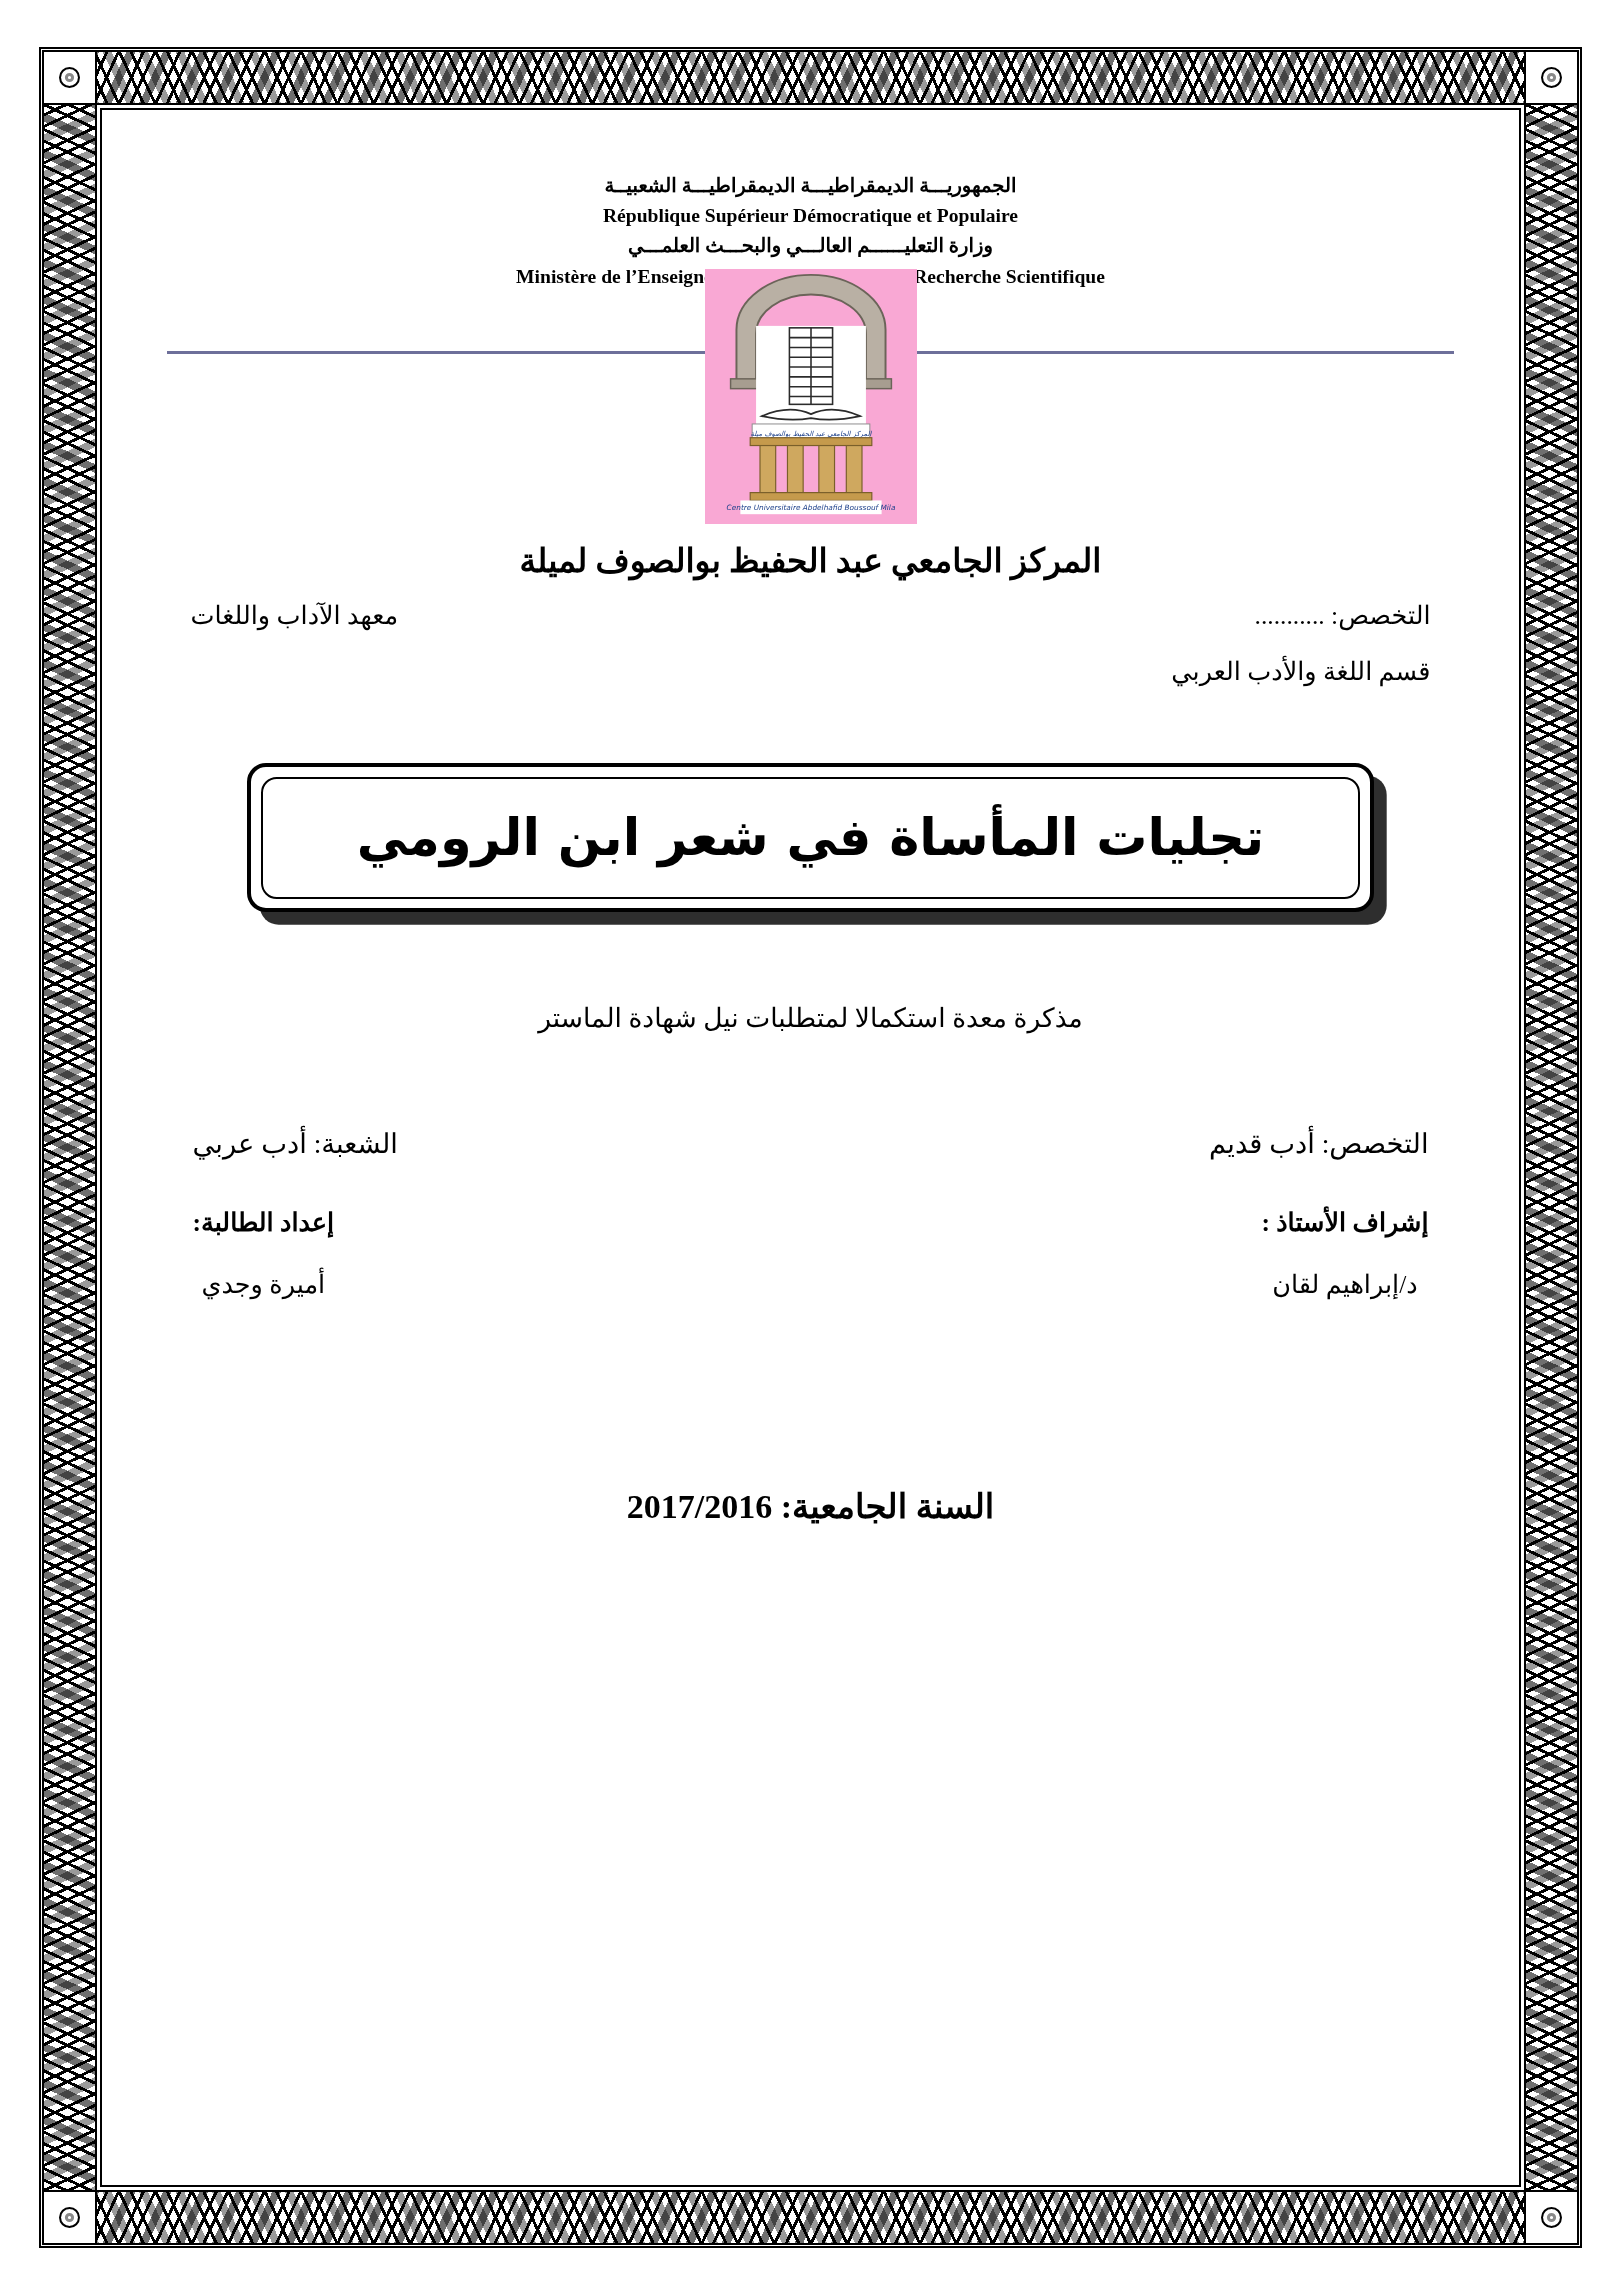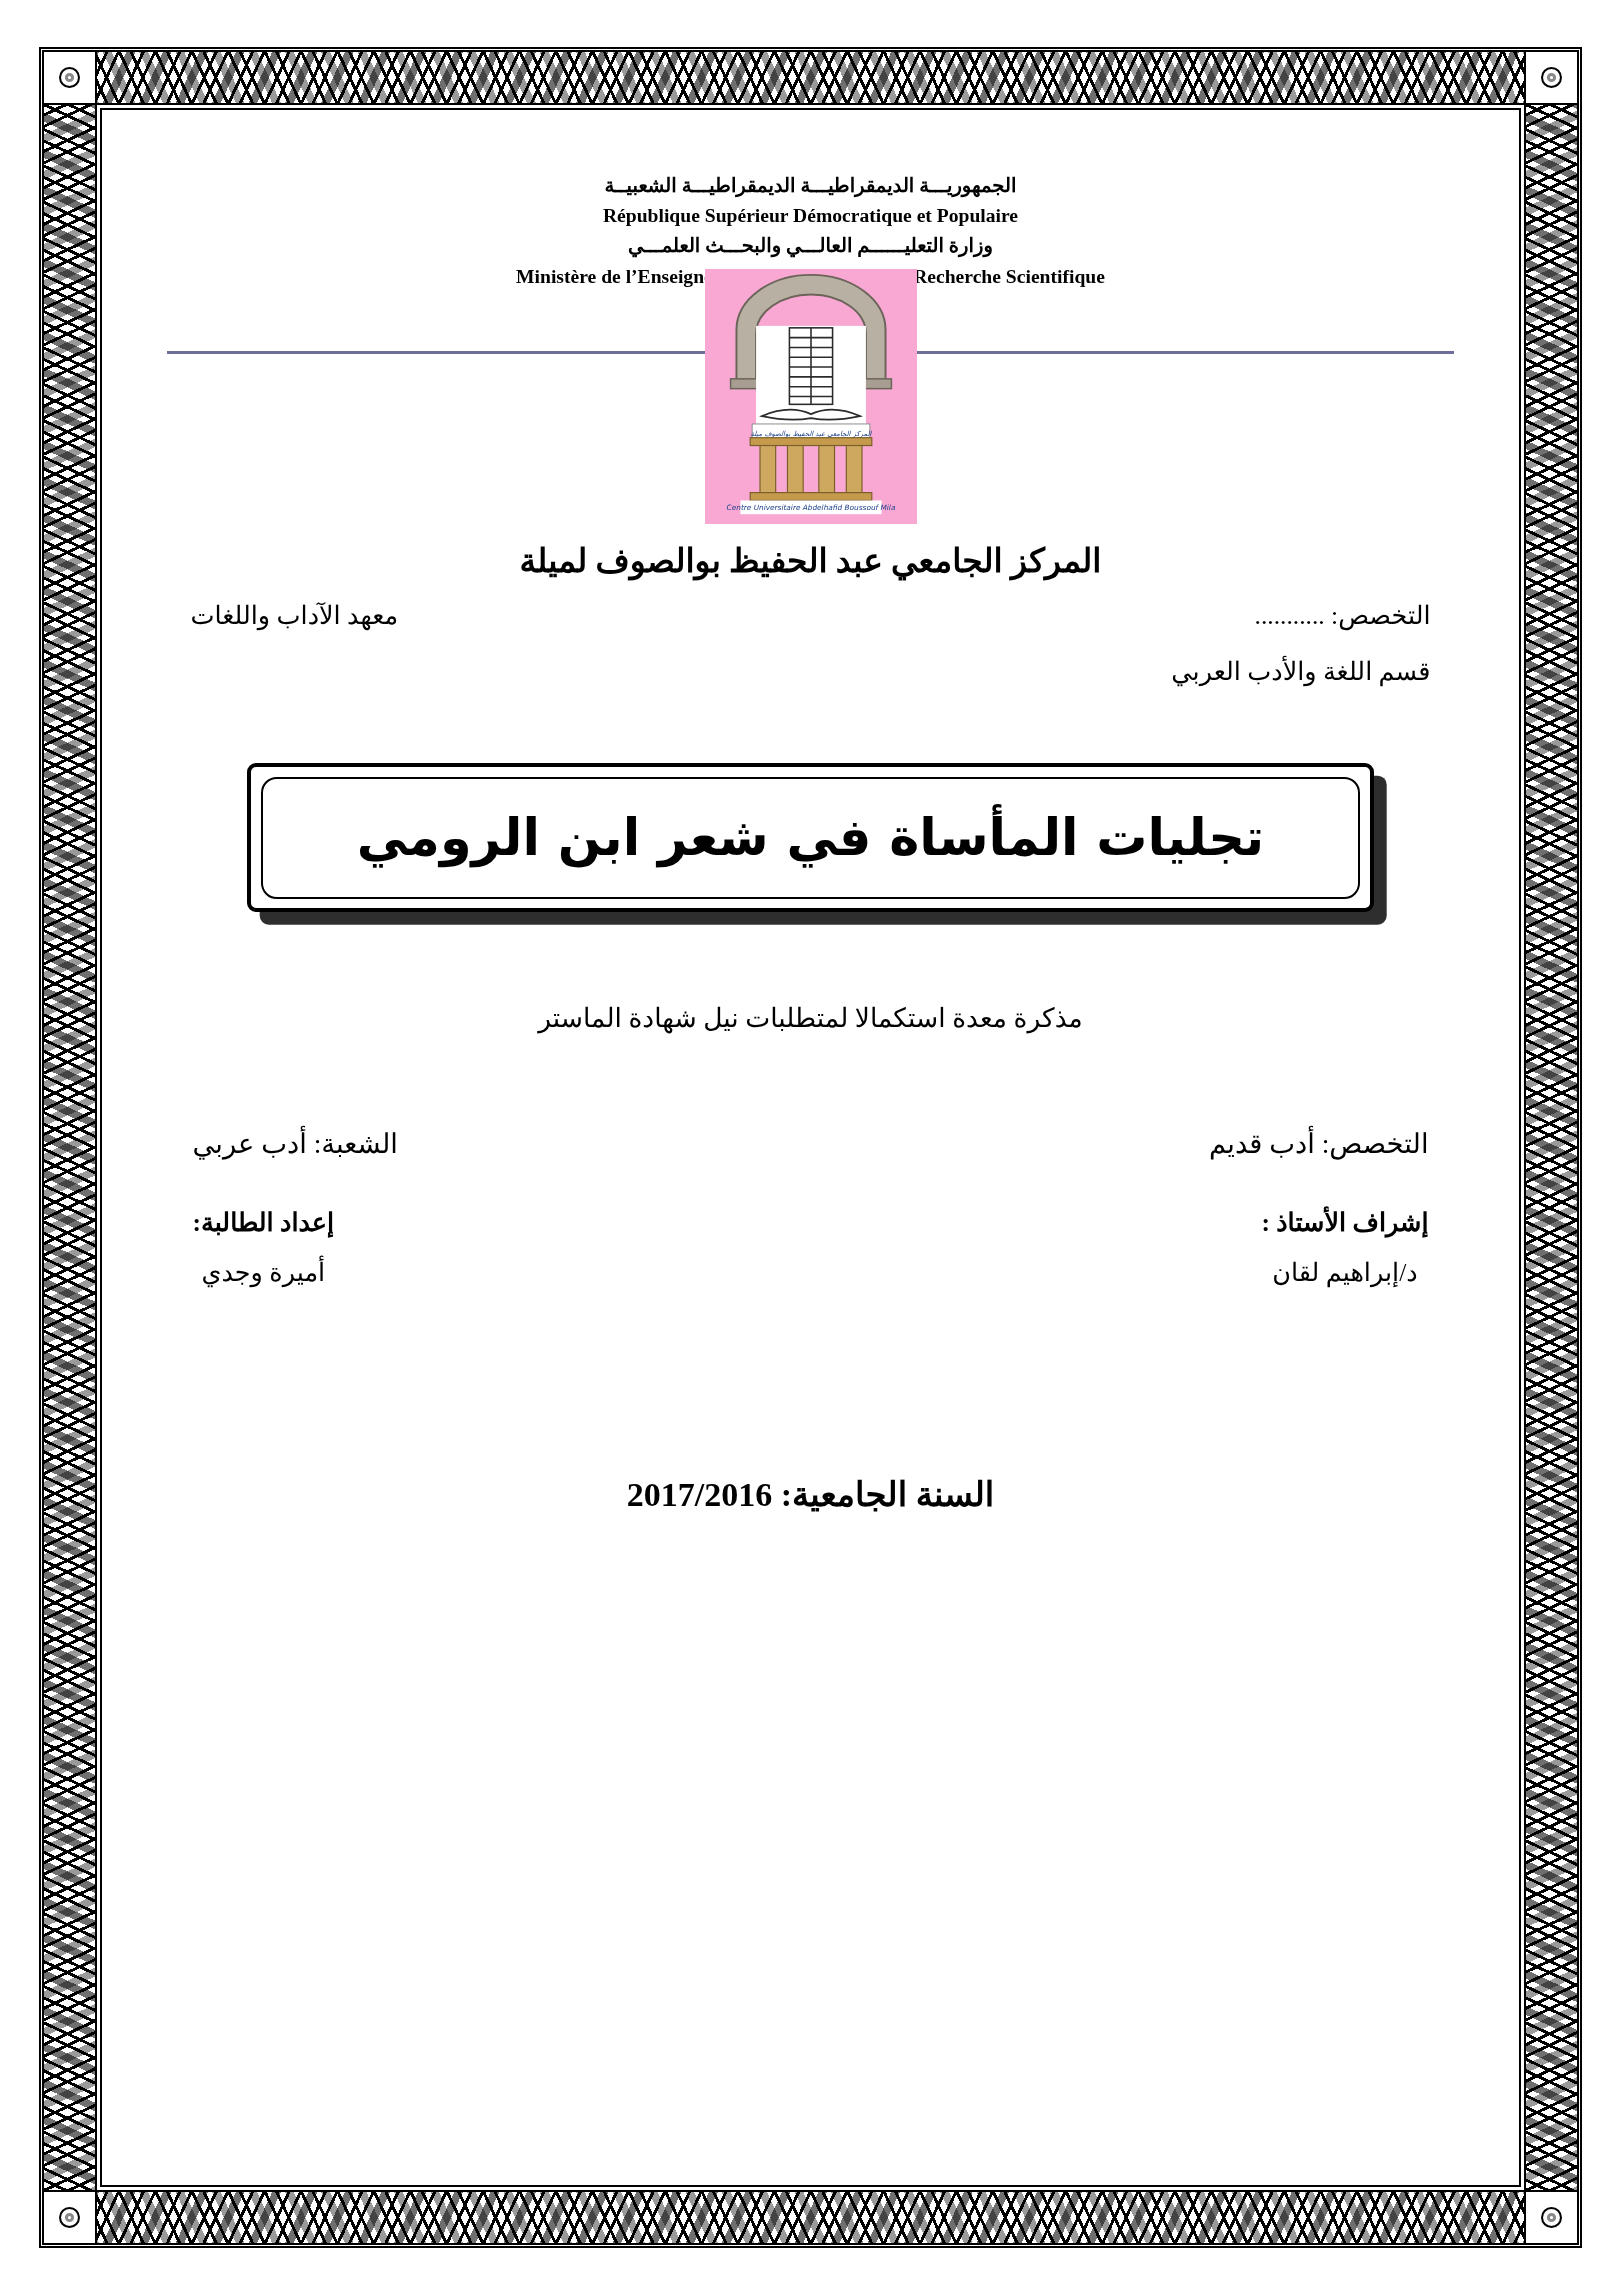--- a/index.html
+++ b/index.html
@@ -205,21 +205,21 @@
 
   
   .title-box-wrap {
     margin: 76px auto 0 auto;
     width: 1127px;
     position: relative;
   }
   .title-box {
     position: relative;
     border: 4.9px solid #000;
-    border-radius: 9px;
+    border-radius: 19px;
     padding: 41px 19.6px;
     background: #ffffff;
     box-shadow: 12.7px 12.7px 0 0 rgba(0,0,0,0.82);
     box-sizing: border-box;
   }
   .title-box::before {
     content: "";
     position: absolute;
     left: 9.8px; right: 9.8px; top: 9.8px; bottom: 9.8px;
     border: 2px solid #000;
@@ -254,21 +254,21 @@
     display: flex;
     flex-direction: row-reverse;
     justify-content: space-between;
     margin-top: 47px;
     direction: rtl;
     font-size: 25.5px;
     padding: 0 25.5px;
   }
   .people-col { text-align: center; }
   .people-head { font-weight: bold; font-size: 25.5px; }
-  .people-name { margin-top: 19px; font-size: 25.5px; }
+  .people-name { margin-top: 31px; font-size: 25.5px; }
   .col-left { padding-left: 29px; }
   .col-right { padding-right: 39px; }
 
   .year {
     margin-top: 186px;
     font-size: 34px;
     font-weight: bold;
     direction: rtl;
   }
 </style>

